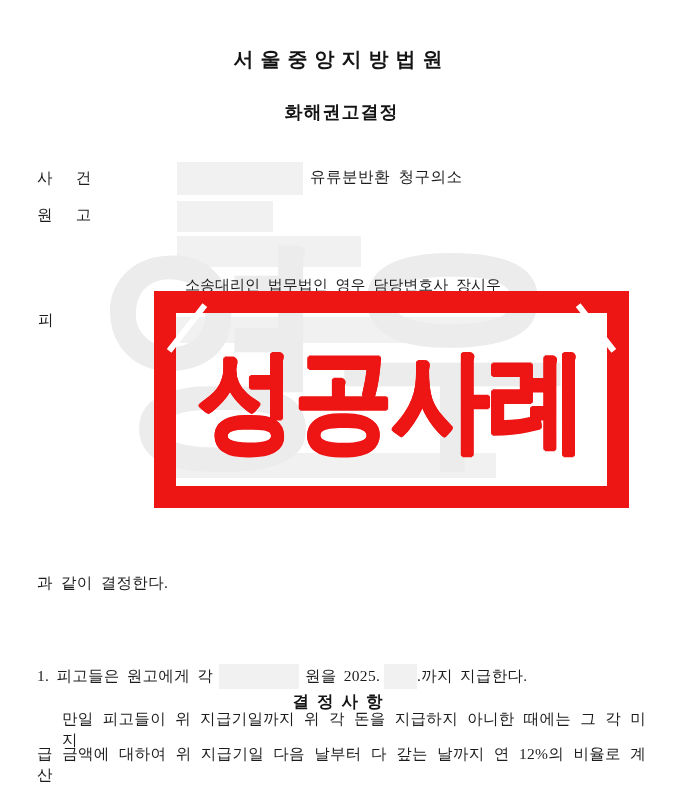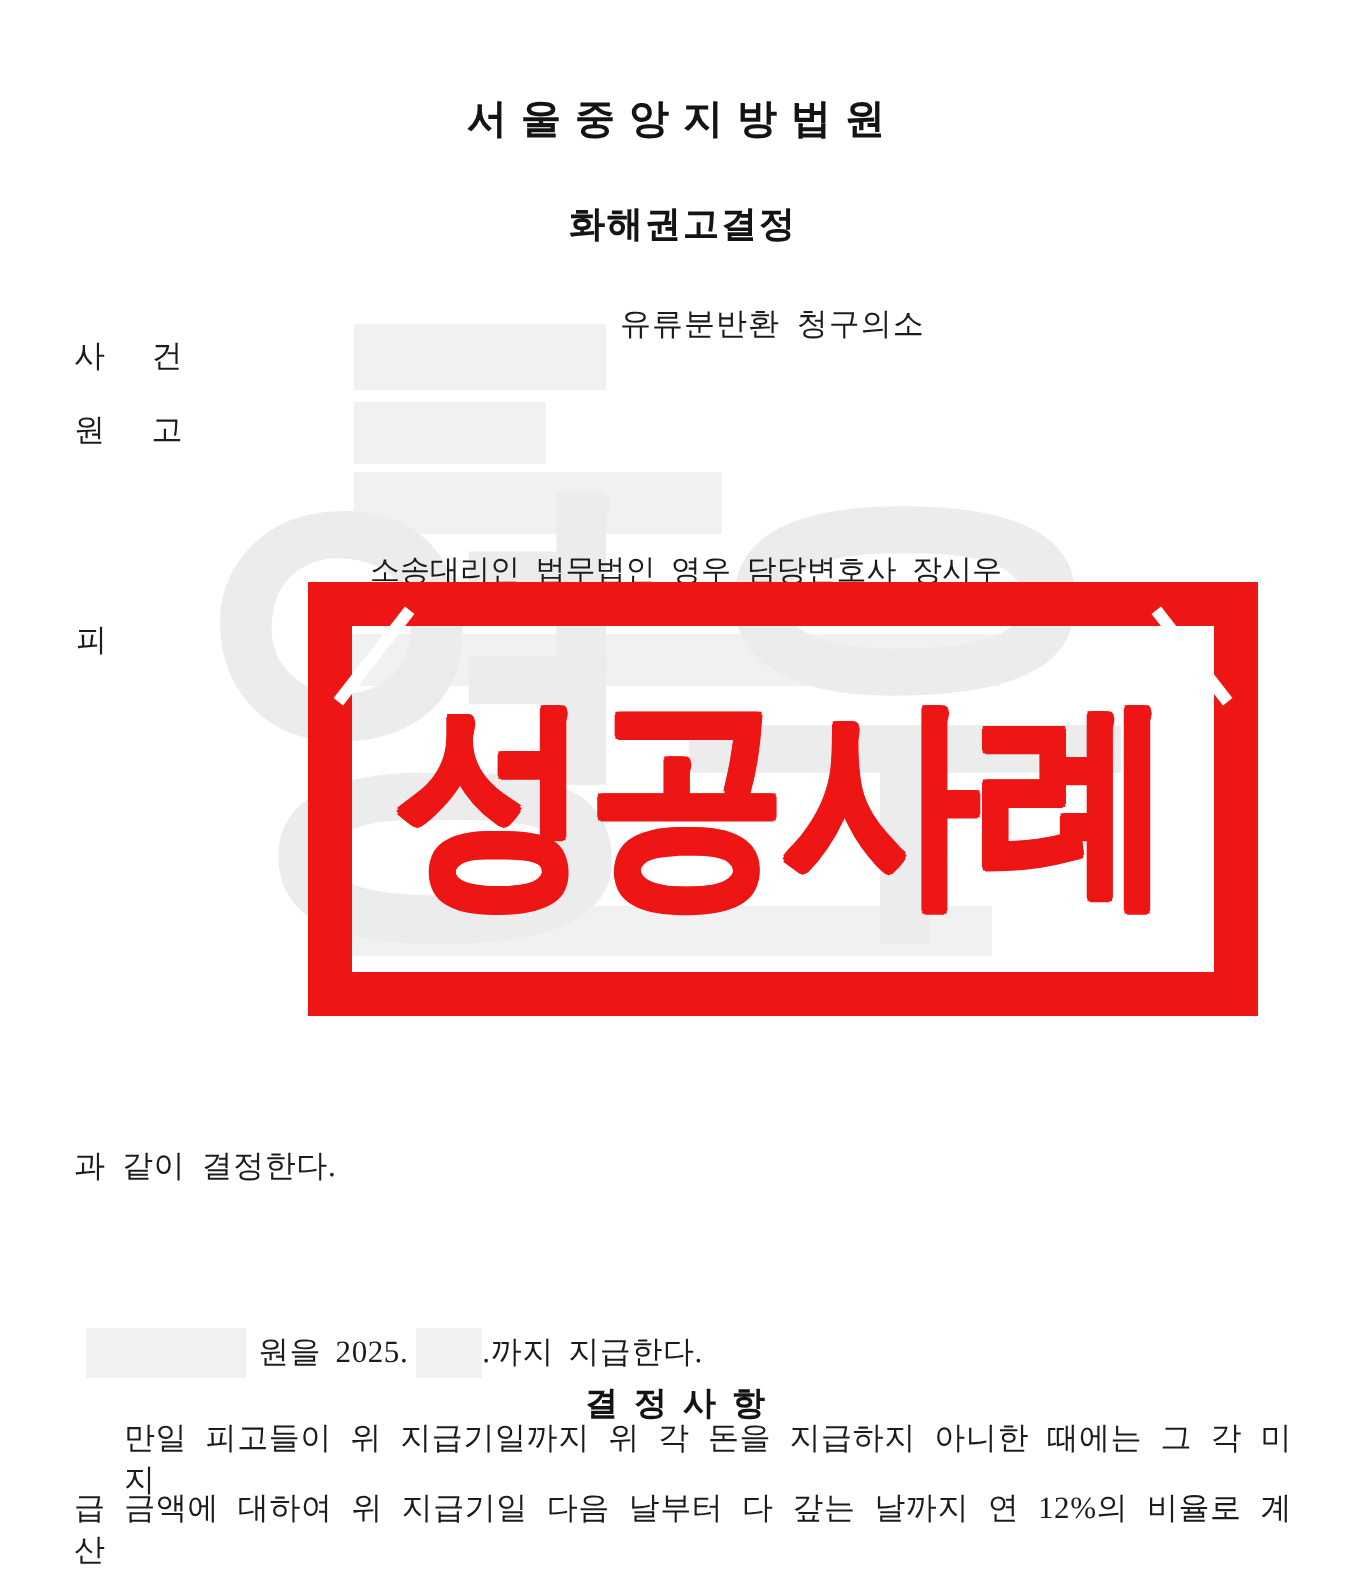--- a/index.html
+++ b/index.html
@@ -27,21 +27,21 @@
     font-size:18px;font-weight:bold;
     letter-spacing:1px;
     color:#141414;
     z-index:3;
   }
   
   .field-label{
     font-size:15.5px;white-space:pre;color:#1c1c1c;z-index:3;
   }
   .case-label{top:168px;left:37px;}
-  .case-value{top:152px;left:310px;font-size:15.5px;letter-spacing:.5px;word-spacing:4px;z-index:3;}
+  .case-value{top:167px;left:310px;font-size:15.5px;letter-spacing:.5px;word-spacing:4px;z-index:3;}
   .plaintiff-label{top:205px;left:37px;}
   .defendant-label{top:310px;left:38px;}
   .attorney-line{
     top:276px;left:185px;
     font-size:15px;word-spacing:4px;z-index:3;
   }
   
   .redact{background:#f1f1f1;z-index:1;}
   .redact-case{top:162px;left:177px;width:126px;height:33px;}
   .redact-plaintiff{top:201px;left:177px;width:96px;height:31px;}
@@ -141,20 +141,21 @@
     <div class="stamp-notch notch-tl"></div>
     <div class="stamp-notch notch-tr"></div>
     <div class="stamp-text">성공사례</div>
   </div>
 
   <div class="abs bodyline intro-line2">과 같이 결정한다.</div>
 
   <div class="abs decision-heading">결정사항</div>
 
   <div class="abs decision-item">
+    <span>1. 피고들은 원고에게 각</span>
     <span class="inline-redact inline-redact-amount"></span>
     <span>원을 2025.</span>
     <span class="inline-redact inline-redact-date"></span>
     <span>.까지 지급한다.</span>
   </div>
 
   <div class="abs bodyline justified item-line2">만일 피고들이 위 지급기일까지 위 각 돈을 지급하지 아니한 때에는 그 각 미지</div>
   <div class="abs bodyline justified item-line3">급 금액에 대하여 위 지급기일 다음 날부터 다 갚는 날까지 연 12%의 비율로 계산</div>
 
 </div>

